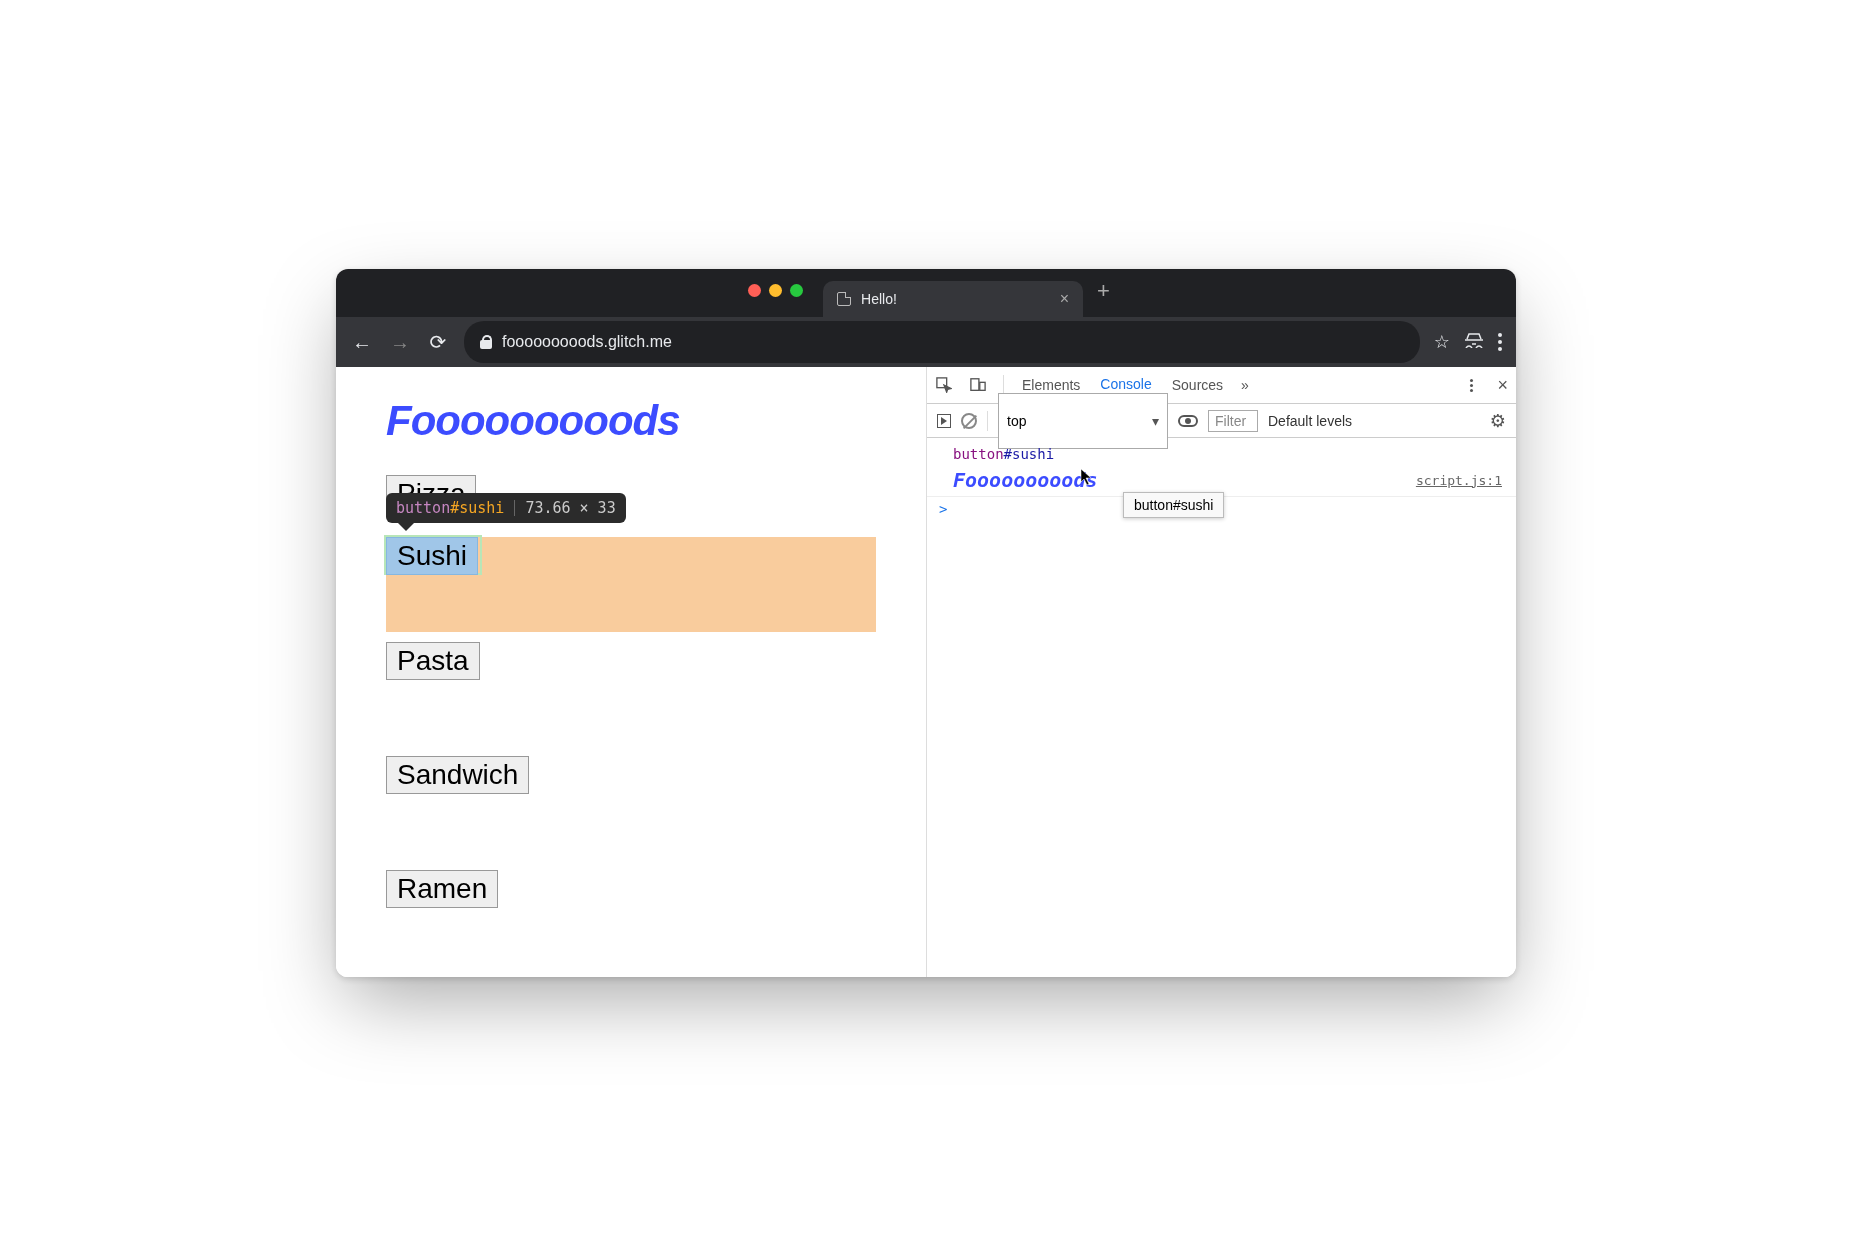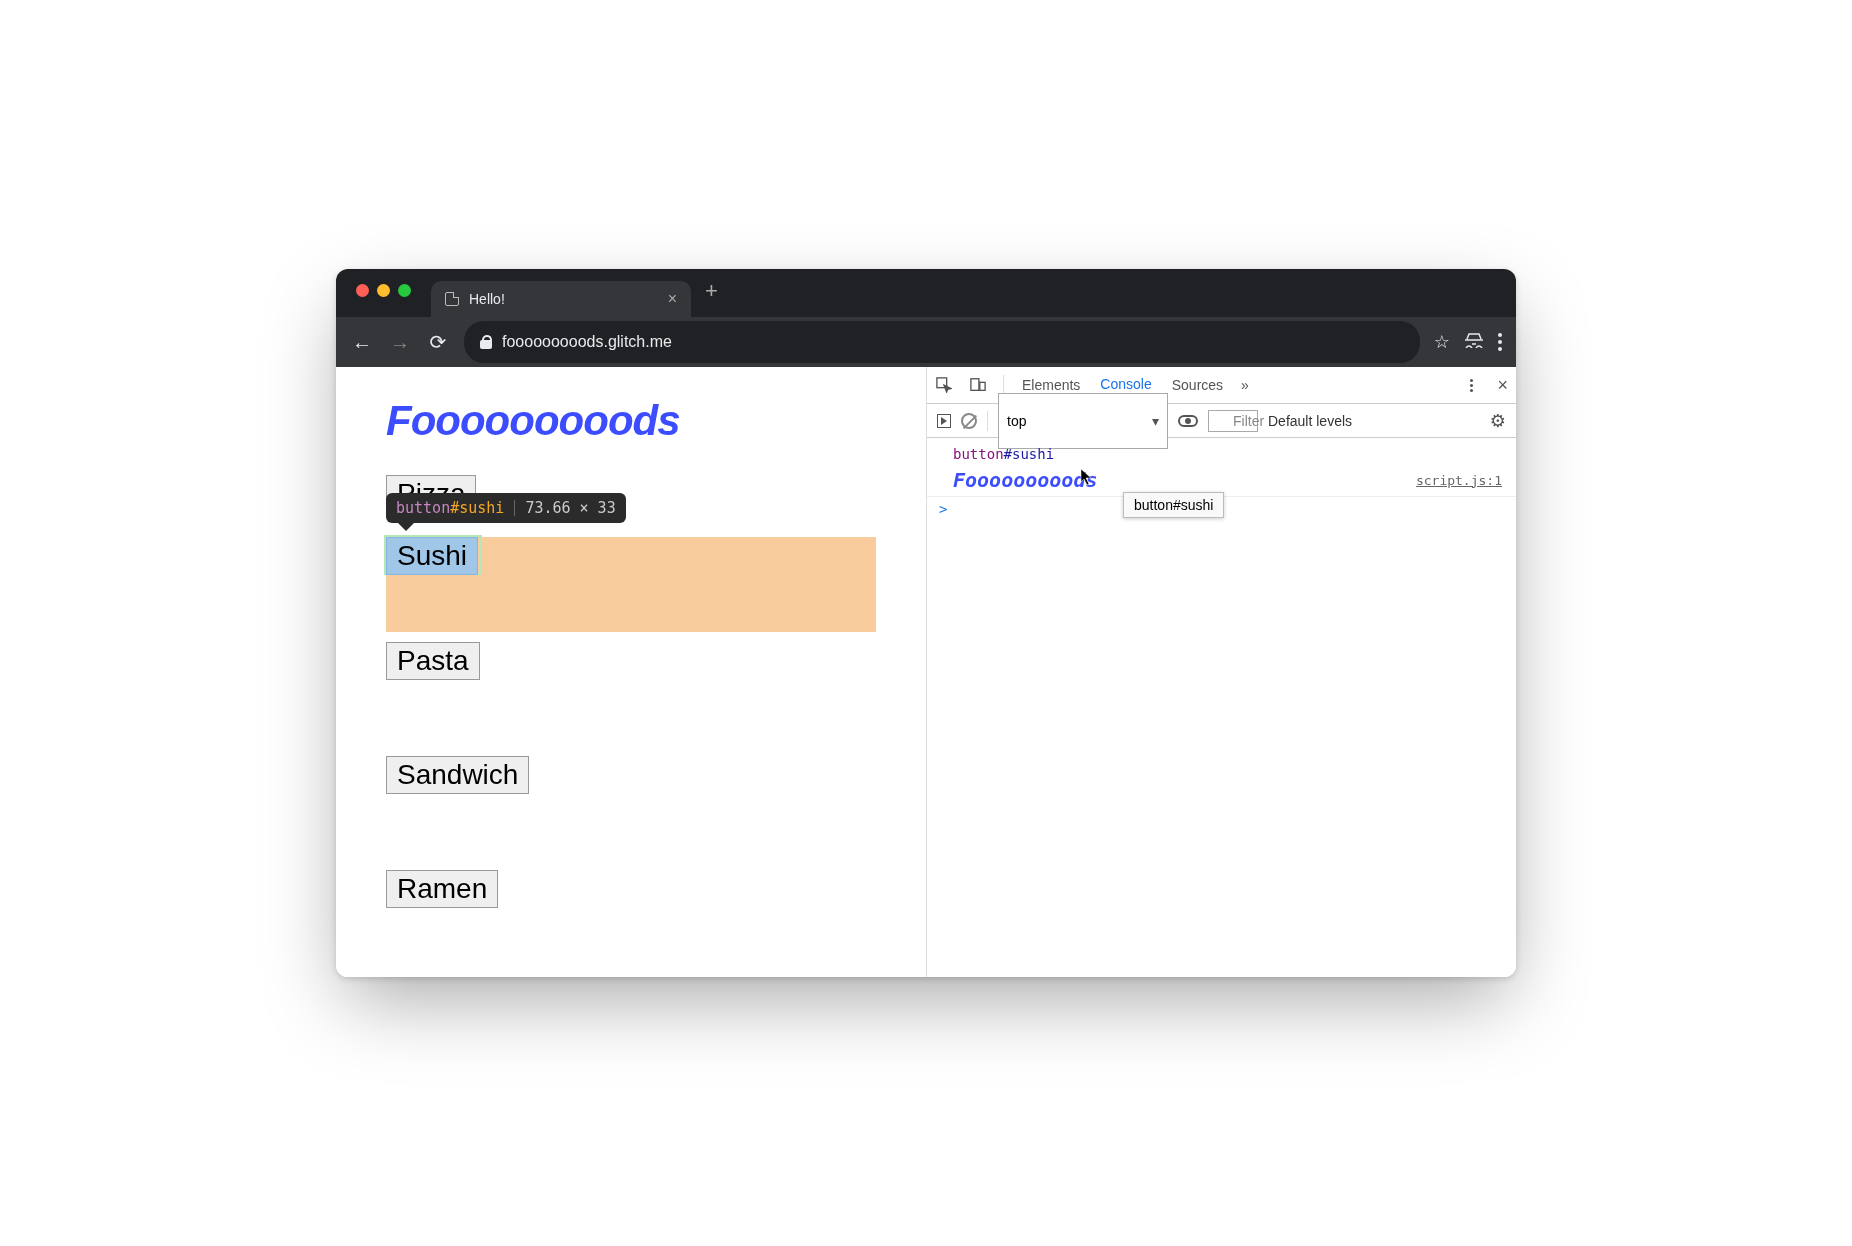--- a/index.html
+++ b/index.html
@@ -19,20 +19,21 @@
     box-shadow: 0 30px 80px -10px rgba(0,0,0,0.35), 0 2px 6px rgba(0,0,0,0.15);
     overflow: hidden;
   }
   
   .tabstrip {
     background: #202124;
     height: 48px;
     display: flex;
     align-items: flex-end;
     padding-left: 20px;
+    justify-content: center;
   }
   .traffic { display: flex; gap: 8px; align-self: center; margin-right: 20px; margin-bottom: 6px;}
   .tl { width: 13px; height: 13px; border-radius: 50%; }
   .tl.r { background: #ff5f56; }
   .tl.y { background: #ffbd2e; }
   .tl.g { background: #27c93f; }
   .tab {
     background: #35363a;
     color: #e8eaed;
     height: 36px;
@@ -151,21 +152,21 @@
   .dt-dotsv span{width:3px;height:3px;background:#555;border-radius:50%;}
   .dt-toolbar{display:flex;align-items:center;height:34px;border-bottom:1px solid #ccc;padding:0 10px;gap:10px;}
   .play{width:14px;height:14px;border:1px solid #555;position:relative;}
   .play::after{content:"";position:absolute;left:3px;top:2px;border-left:6px solid #555;border-top:4px solid transparent;border-bottom:4px solid transparent;}
   .stop{width:16px;height:16px;border:2px solid #888;border-radius:50%;position:relative;}
   .stop::after{content:"";position:absolute;width:18px;height:2px;background:#888;top:6px;left:-2px;transform:rotate(-45deg);}
   .ctx-select{border:1px solid #aaa;padding:19px 8px;background:#fff;min-width:170px;display:flex;align-items:center;justify-content:space-between;}
   .ctx-select::after{content:"▾";color:#555;}
   .eye{width:20px;height:12px;border:2px solid #555;border-radius:60% 60% 60% 60% / 100% 100% 100% 100%;position:relative;}
   .eye::after{content:"";position:absolute;width:6px;height:6px;background:#555;border-radius:50%;top:1px;left:5px;}
-  .filter-box{border:1px solid #aaa;padding:2px 24px;color:#888;width:50px;}
+  .filter-box{border:1px solid #aaa;padding:2px 6px;color:#888;width:50px;}
   .levels{color:#333;}
   .gear{font-size:18px;color:#555;cursor:pointer;}
   .dt-log{flex:1;padding:6px 0;font-family:ui-monospace,Menlo,monospace;font-size:14px;position:relative;}
   .log-row{padding:2px 12px;}
   .log-row.input{color:#777;border-bottom:1px solid #eee;}
   .log-row.input .x{color:#aaa;margin-right:4px;}
   .log-row.result{color:#333;padding-left:26px;}
   .log-row.result .sel-tag{color:#881280;}
   .log-row.result .sel-id{color:#1a1aa6;}
   .log-row.info{display:flex;align-items:center;justify-content:space-between;color:#3c4cff;font-family:inherit;font-style:italic;font-weight:700;font-size:20px;padding:4px 14px 4px 26px;border-bottom:1px solid #eee;}

